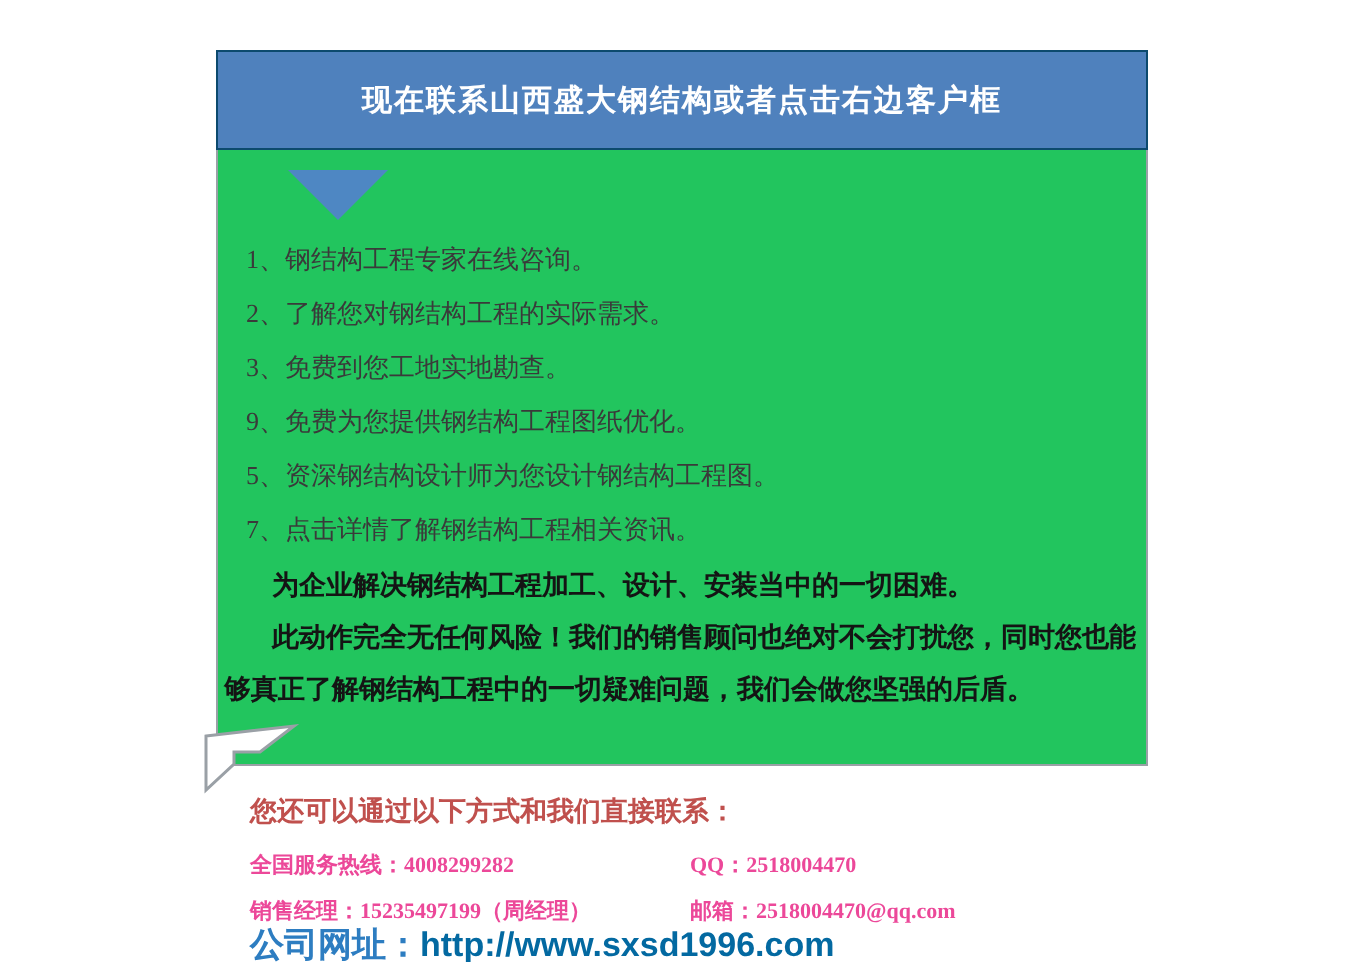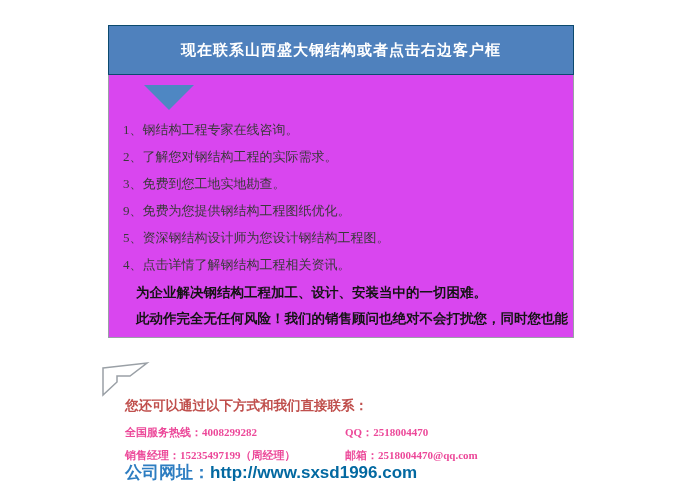--- a/index.html
+++ b/index.html
@@ -30,22 +30,22 @@
     justify-content: center;
   }
   .banner-title {
     color: #ffffff;
     font-size: 15px;
     font-weight: bold;
     letter-spacing: 1px;
     font-family: "DejaVu Sans", sans-serif;
   }
   .content-box {
-    height: 263px;
-    background: #d946ef;
+    height: 308px;
+    background: #22c55e;
     border: 1px solid #9aa0a6;
     border-top: none;
     padding: 10px 3px 16px 3px;
     overflow: hidden;
   }
   .down-arrow {
     width: 0; height: 0;
     margin-left: 32px;
     margin-bottom: 6px;
     border-left: 25px solid transparent;
@@ -126,21 +126,21 @@
 
     <div class="content-box">
       <div class="down-arrow"></div>
 
       <ul class="steps-list">
         <li>1、钢结构工程专家在线咨询。</li>
         <li>2、了解您对钢结构工程的实际需求。</li>
         <li>3、免费到您工地实地勘查。</li>
         <li>9、免费为您提供钢结构工程图纸优化。</li>
         <li>5、资深钢结构设计师为您设计钢结构工程图。</li>
-        <li>4、点击详情了解钢结构工程相关资讯。</li>
+        <li>7、点击详情了解钢结构工程相关资讯。</li>
       </ul>
 
       <p class="pitch-headline">为企业解决钢结构工程加工、设计、安装当中的一切困难。</p>
       <p class="pitch-body">此动作完全无任何风险！我们的销售顾问也绝对不会打扰您，同时您也能够真正了解钢结构工程中的一切疑难问题，我们会做您坚强的后盾。</p>
     </div>
   </div>
 
   <svg class="corner-flag" viewBox="0 0 50 36">
     <polygon points="3,7 47,2 30,15 17,15 17,21 3,34" fill="#ffffff" stroke="#9aa0a6" stroke-width="1.5" stroke-linejoin="miter"></polygon>
   </svg>

